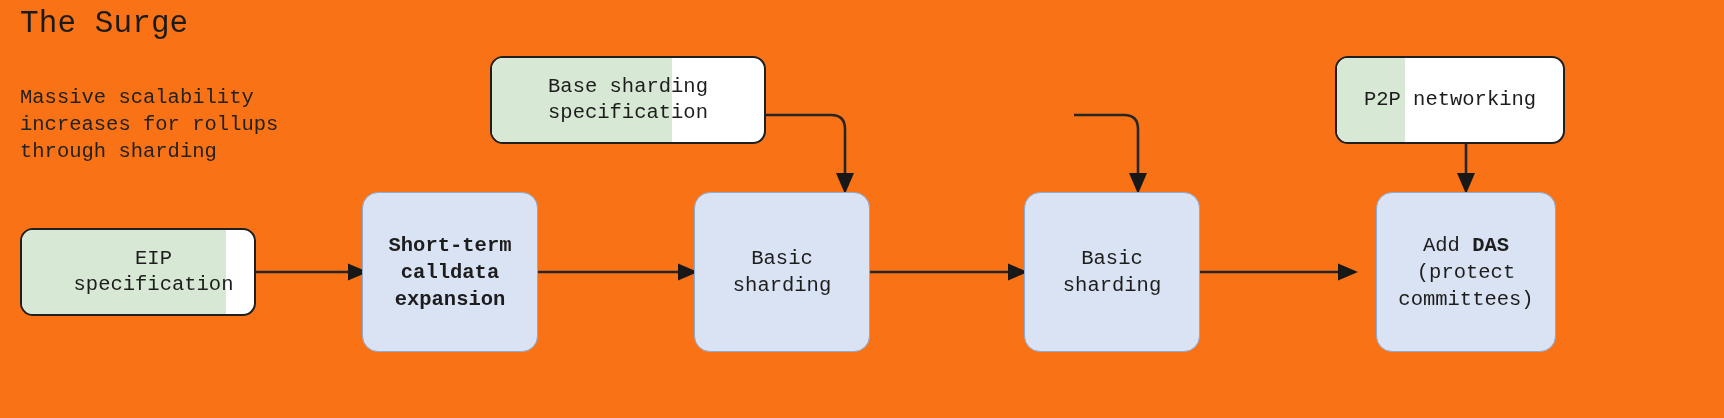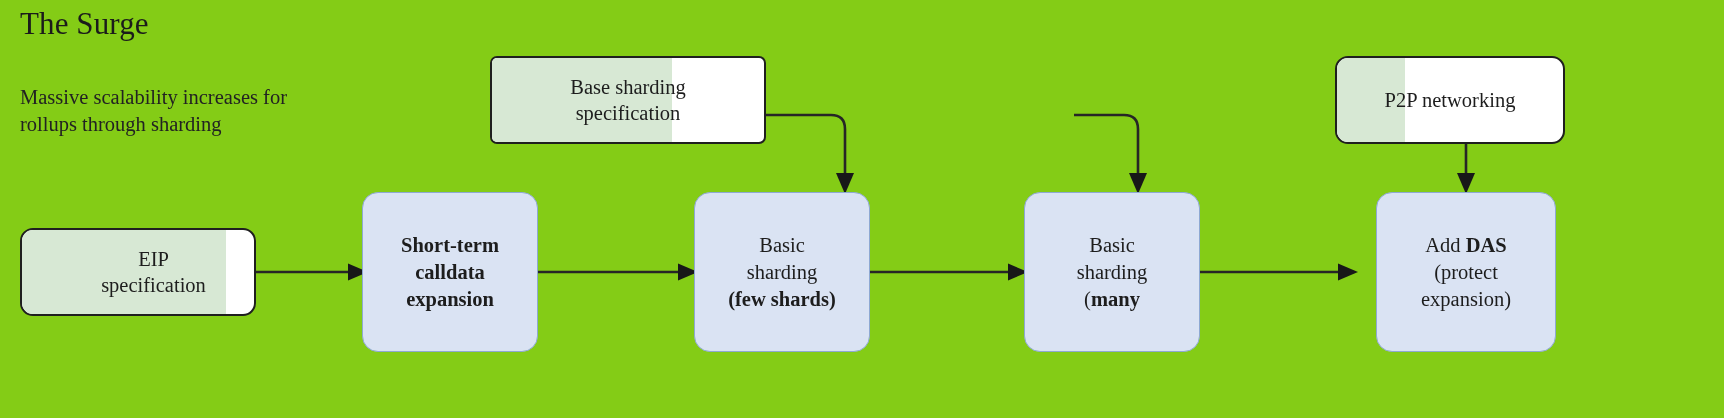--- a/index.html
+++ b/index.html
@@ -4,22 +4,22 @@
 <style>
   html, body {
     margin: 0;
     padding: 0;
     background: #ffffff;
   }
   #canvas {
     position: relative;
     width: 1724px;
     height: 418px;
-    background: #84cc16;
-    font-family: Liberation Serif, serif;
+    background: #f97316;
+    font-family: Liberation Mono, monospace;
     overflow: hidden;
   }
 
   
   #title {
     position: absolute;
     left: 20px;
     top: 6px;
     font-size: 31px;
     color: #1b1b1b;
@@ -144,21 +144,21 @@
   </svg>
 
   <div class="node spec" style="left:20px; top:228px; width:236px; height:88px;padding-left:31px;">
     <div class="fill" style="width:88%"></div>
     <div class="label">
       <div>EIP</div>
       <div>specification</div>
     </div>
   </div>
 
-  <div class="node spec" style="left:490px; top:56px; width:276px; height:88px;border-radius:7px;">
+  <div class="node spec" style="left:490px; top:56px; width:276px; height:88px;">
     <div class="fill" style="width:66%"></div>
     <div class="label">
       <div>Base sharding</div>
       <div>specification</div>
     </div>
   </div>
 
 
   <div class="node spec" style="left:1311px; top:56px; width:230px; height:88px;margin-left:24px;">
     <div class="fill" style="width:30%"></div>
@@ -178,35 +178,31 @@
       <div>
         <b>expansion</b>
       </div>
     </div>
   </div>
 
   <div class="node blue" style="left:694px; top:192px; width:176px; height:160px;">
     <div class="label">
       <div>Basic</div>
       <div>sharding</div>
-      <div>
-        <b>(few shards)</b>
-      </div>
     </div>
   </div>
 
   <div class="node blue" style="left:1024px; top:192px; width:176px; height:160px;">
     <div class="label">
       <div>Basic</div>
       <div>sharding</div>
-      <div><span>(</span><b>many</b></div>
     </div>
   </div>
 
   <div class="node blue" style="left:1356px; top:192px; width:180px; height:160px;margin-left:20px;">
     <div class="label">
       <div><span>Add </span><b>DAS</b></div>
       <div>(protect</div>
-      <div>expansion)</div>
+      <div>committees)</div>
     </div>
   </div>
 
 </div>
 
 </body></html>

